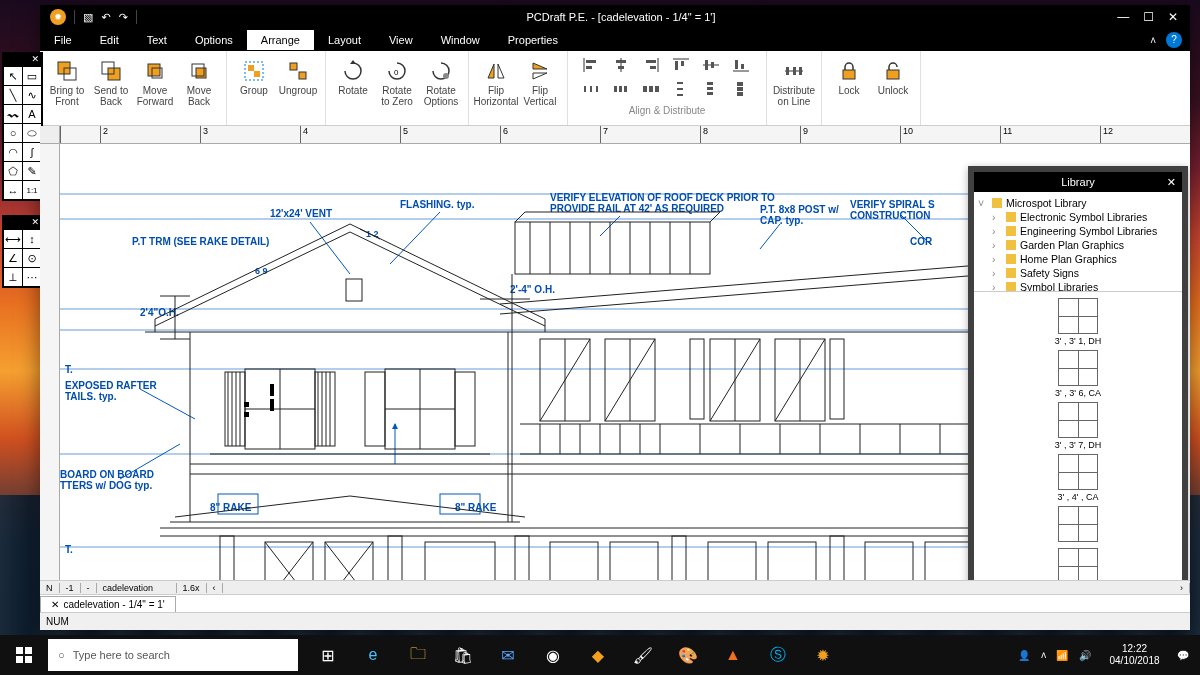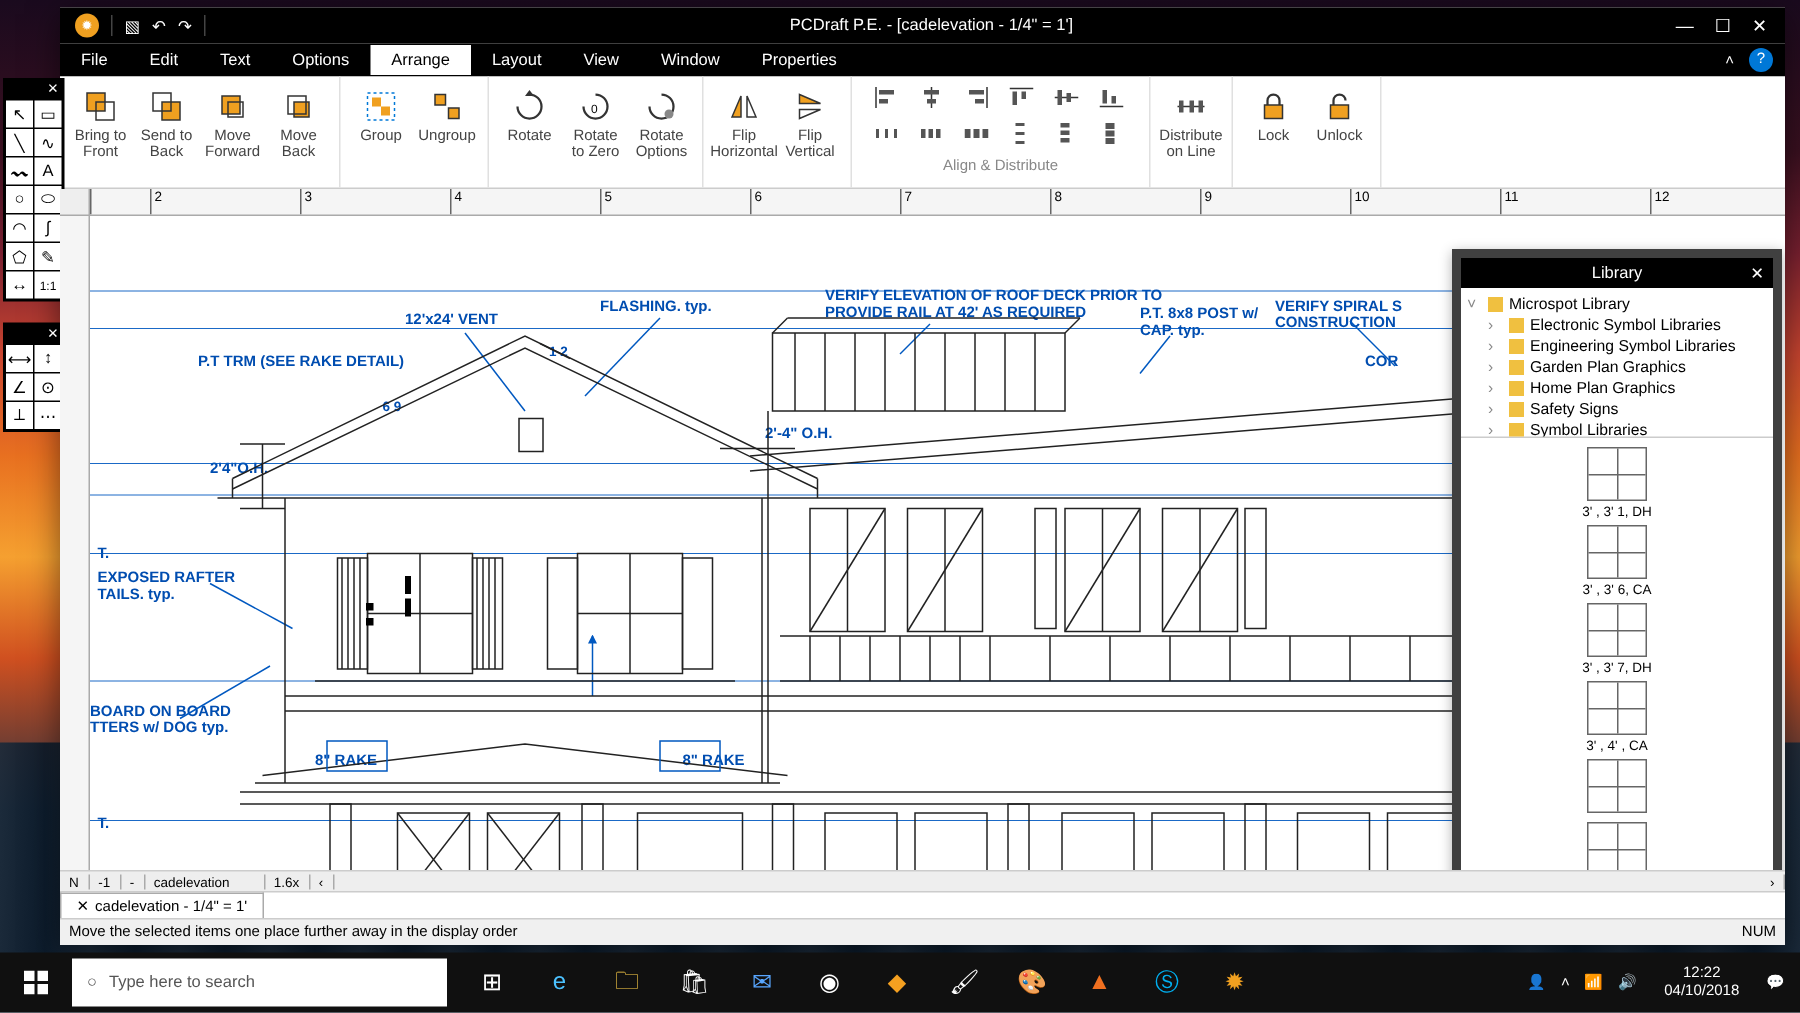--- a/index.html
+++ b/index.html
@@ -693,21 +693,20 @@
     <span style="flex:1"></span>
     <span class="seg">›</span>
   </div>
   <div class="tabstrip2">
     <div class="tab">
         <span>✕</span>
         <span>cadelevation - 1/4" = 1'</span>
       </div>
   </div>
   <div class="statusbar">
-    <span class="msg">Move the selected items one place further away in the display order</span>
     <span>NUM</span>
   </div>
 
   <div class="toolbox tb1">
     <div class="closebar">✕</div>
     <div class="tool">↖</div>
       <div class="tool">▭</div>
     <div class="tool">╲</div>
       <div class="tool">∿</div>
     <div class="tool">〰</div>

